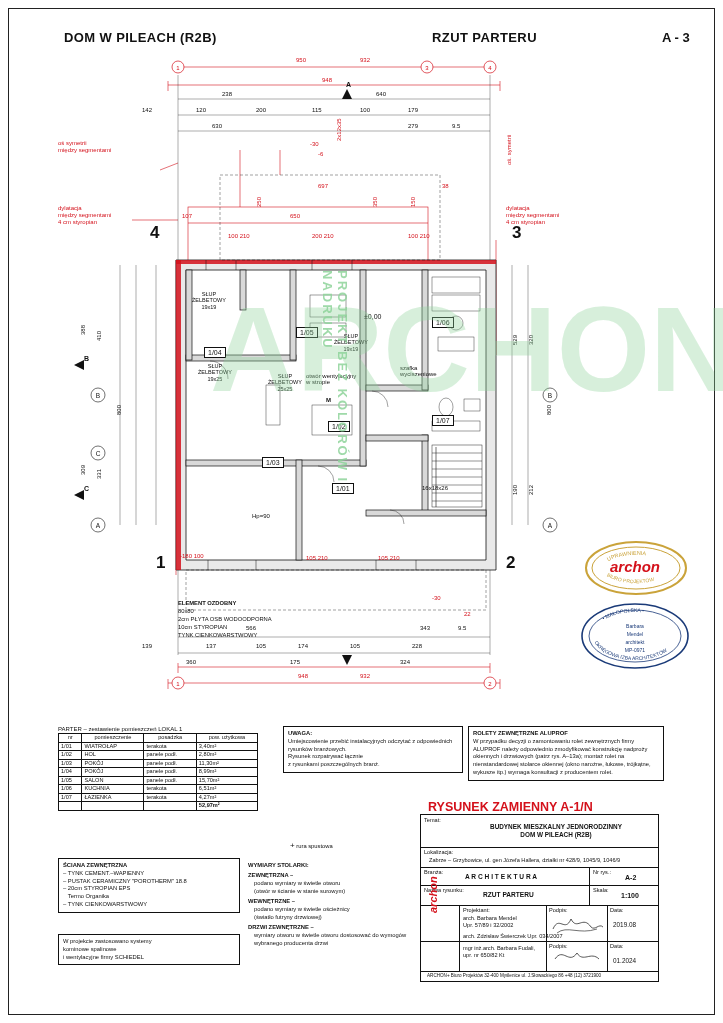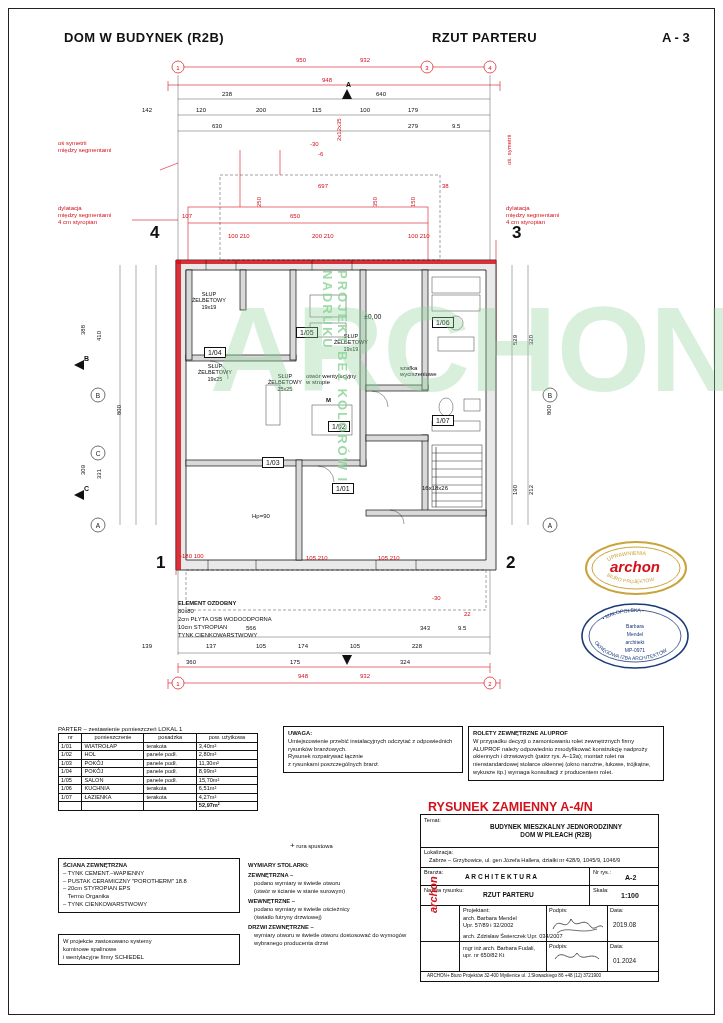--- a/index.html
+++ b/index.html
@@ -40,21 +40,21 @@
   .tb-title{position:absolute;color:#d4111b;font-weight:bold;font-size:12.5px;}
   .seal-text{position:absolute;font-size:5px;color:#1a3a78;text-align:center;line-height:1.1;}
   .archon{position:absolute;color:#d4111b;font-weight:bold;font-style:italic;}
 </style>
 </head>
 <body>
 
 <div class="sheet">
   <div class="border"></div>
 
-  <div class="hdr-title">DOM W BUDYNEK (R2B)</div>
+  <div class="hdr-title">DOM W PILEACH (R2B)</div>
   <div class="hdr-mid">RZUT PARTERU</div>
   <div class="hdr-right">A - 3</div>
 
   <div class="draw">
     <svg class="plan" width="620" height="660" viewBox="0 0 620 660">
       <g stroke="#d4111b" stroke-width="0.6" fill="none">
 
         <line x1="118" y1="12" x2="430" y2="12"></line>
         <line x1="118" y1="8" x2="118" y2="18"></line>
         <line x1="430" y1="8" x2="430" y2="18"></line>
@@ -530,14 +530,14 @@
 
     <svg style="position:absolute;left:128px;top:96px;" width="56" height="26">
       <path d="M4,18 C10,4 16,22 22,8 C28,20 34,4 42,16 C46,20 50,12 54,16" stroke="#111" stroke-width="0.7" fill="none"></path>
       <path d="M8,22 C18,14 30,24 48,18" stroke="#111" stroke-width="0.6" fill="none"></path>
     </svg>
     <svg style="position:absolute;left:130px;top:130px;" width="52" height="22">
       <path d="M4,14 C12,2 18,20 26,8 C32,18 40,6 48,14" stroke="#111" stroke-width="0.7" fill="none"></path>
     </svg>
   </div>
 
-  <div class="tb-title" style="left:428px;top:800px;">RYSUNEK ZAMIENNY A-4/N</div>
+  <div class="tb-title" style="left:428px;top:800px;">RYSUNEK ZAMIENNY A-1/N</div>
 </div>
 
 </body></html>

